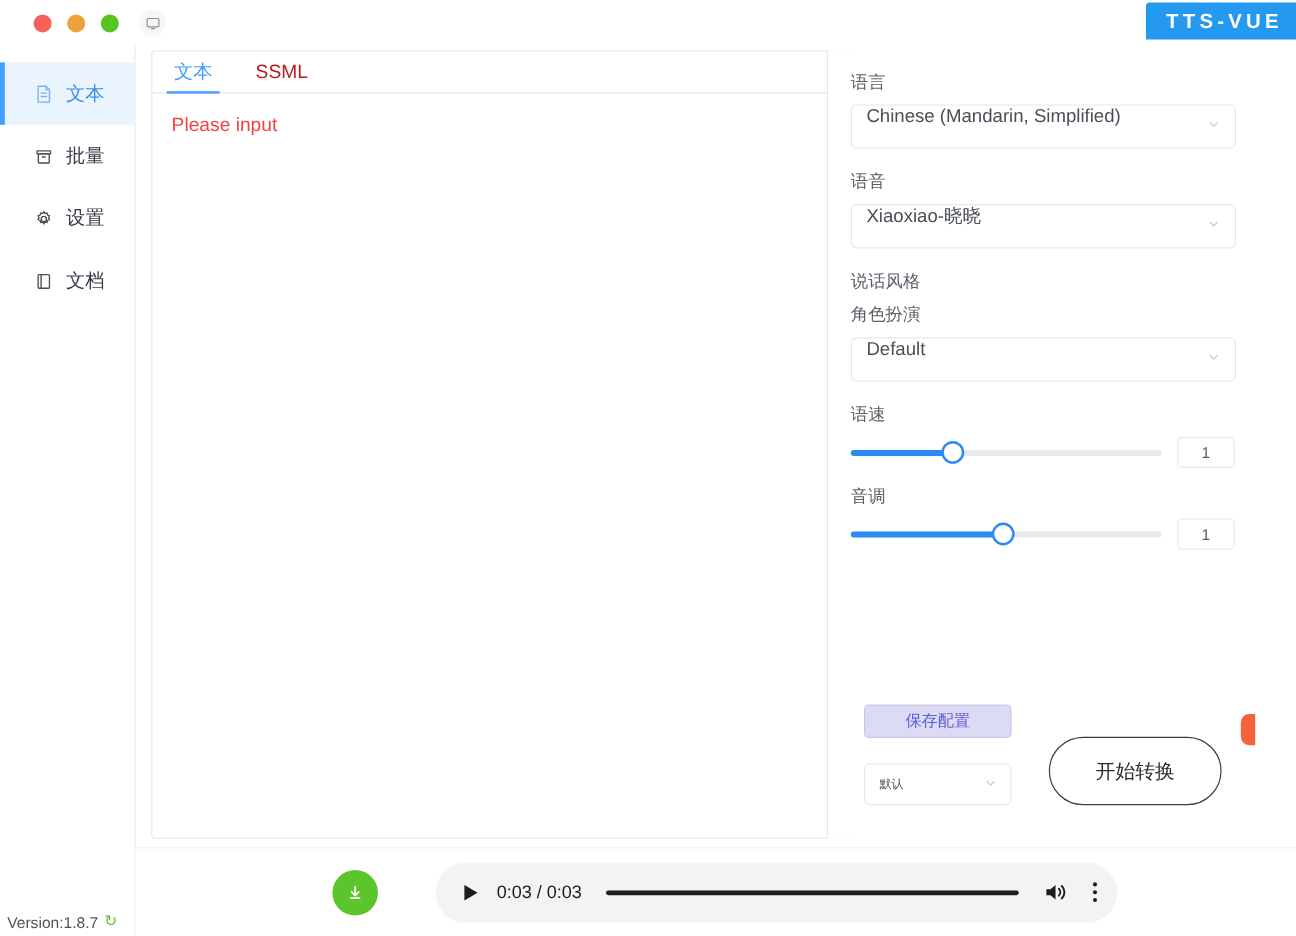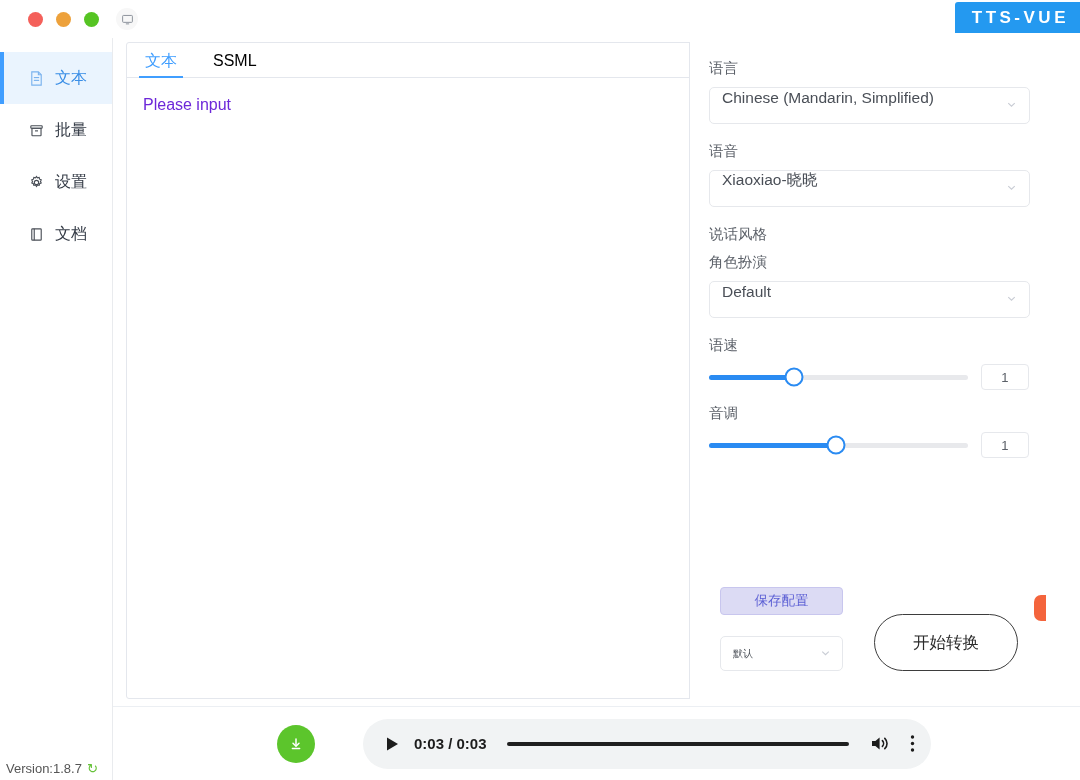--- a/index.html
+++ b/index.html
@@ -65,30 +65,30 @@
   .editor {
     position: absolute; left: 126px; top: 42px;
     width: 591px; height: 657px;
     border: 1px solid #e4e7ed; border-radius: 3px; background: #fff;
   }
   .tabs {
     height: 35px; display: flex; align-items: flex-end;
     border-bottom: 1px solid #e4e7ed; padding-left: 18px; gap: 36px;
   }
   .tab {
-    font-size: 16px; color: #000000; padding-bottom: 8px;
+    font-size: 16px; color: #b91c1c; padding-bottom: 8px;
     position: relative; cursor: pointer; line-height: 1;
   }
   .tab.active { color: #409eff; }
   .tab.active::after {
     content: ""; position: absolute; left: -6px; right: -6px; bottom: -1px;
     height: 2px; background: #409eff;
   }
   .editor-body { padding: 18px 16px; }
-  .placeholder { color: #6d28d9; font-size: 16px; }
+  .placeholder { color: #ef4444; font-size: 16px; }
 
   
   .settings {
     position: absolute; left: 689px; top: 42px;
     width: 357px; height: 657px;
     border-left: 1px solid #e4e7ed; background: #fff;
     padding: 17px 17px 0 19px;
   }
   .field-label { font-size: 14.5px; color: #5b6068; margin-bottom: 9px; }
   .select {
@@ -149,21 +149,21 @@
   .corner-badge {
     position: absolute; right: 0; bottom: 78px;
     width: 12px; height: 26px; background: #f4643c;
     border-top-left-radius: 7px; border-bottom-left-radius: 7px;
   }
 
   
   .playerbar {
     position: absolute; left: 113px; top: 706px; width: 967px; height: 74px;
     background: #ffffff; border-top: 1px solid #eceff3;
-    display: flex; align-items: center; font-weight: bold;
+    display: flex; align-items: center;
   }
   .dl-btn {
     position: absolute; left: 164px; width: 38px; height: 38px;
     border-radius: 50%; background: #5cc52c;
     display: flex; align-items: center; justify-content: center; cursor: pointer;
   }
   .audio {
     position: absolute; left: 250px; width: 568px; height: 50px;
     background: #f1f3f4; border-radius: 25px;
     display: flex; align-items: center; padding: 0 16px 0 22px; gap: 14px;

